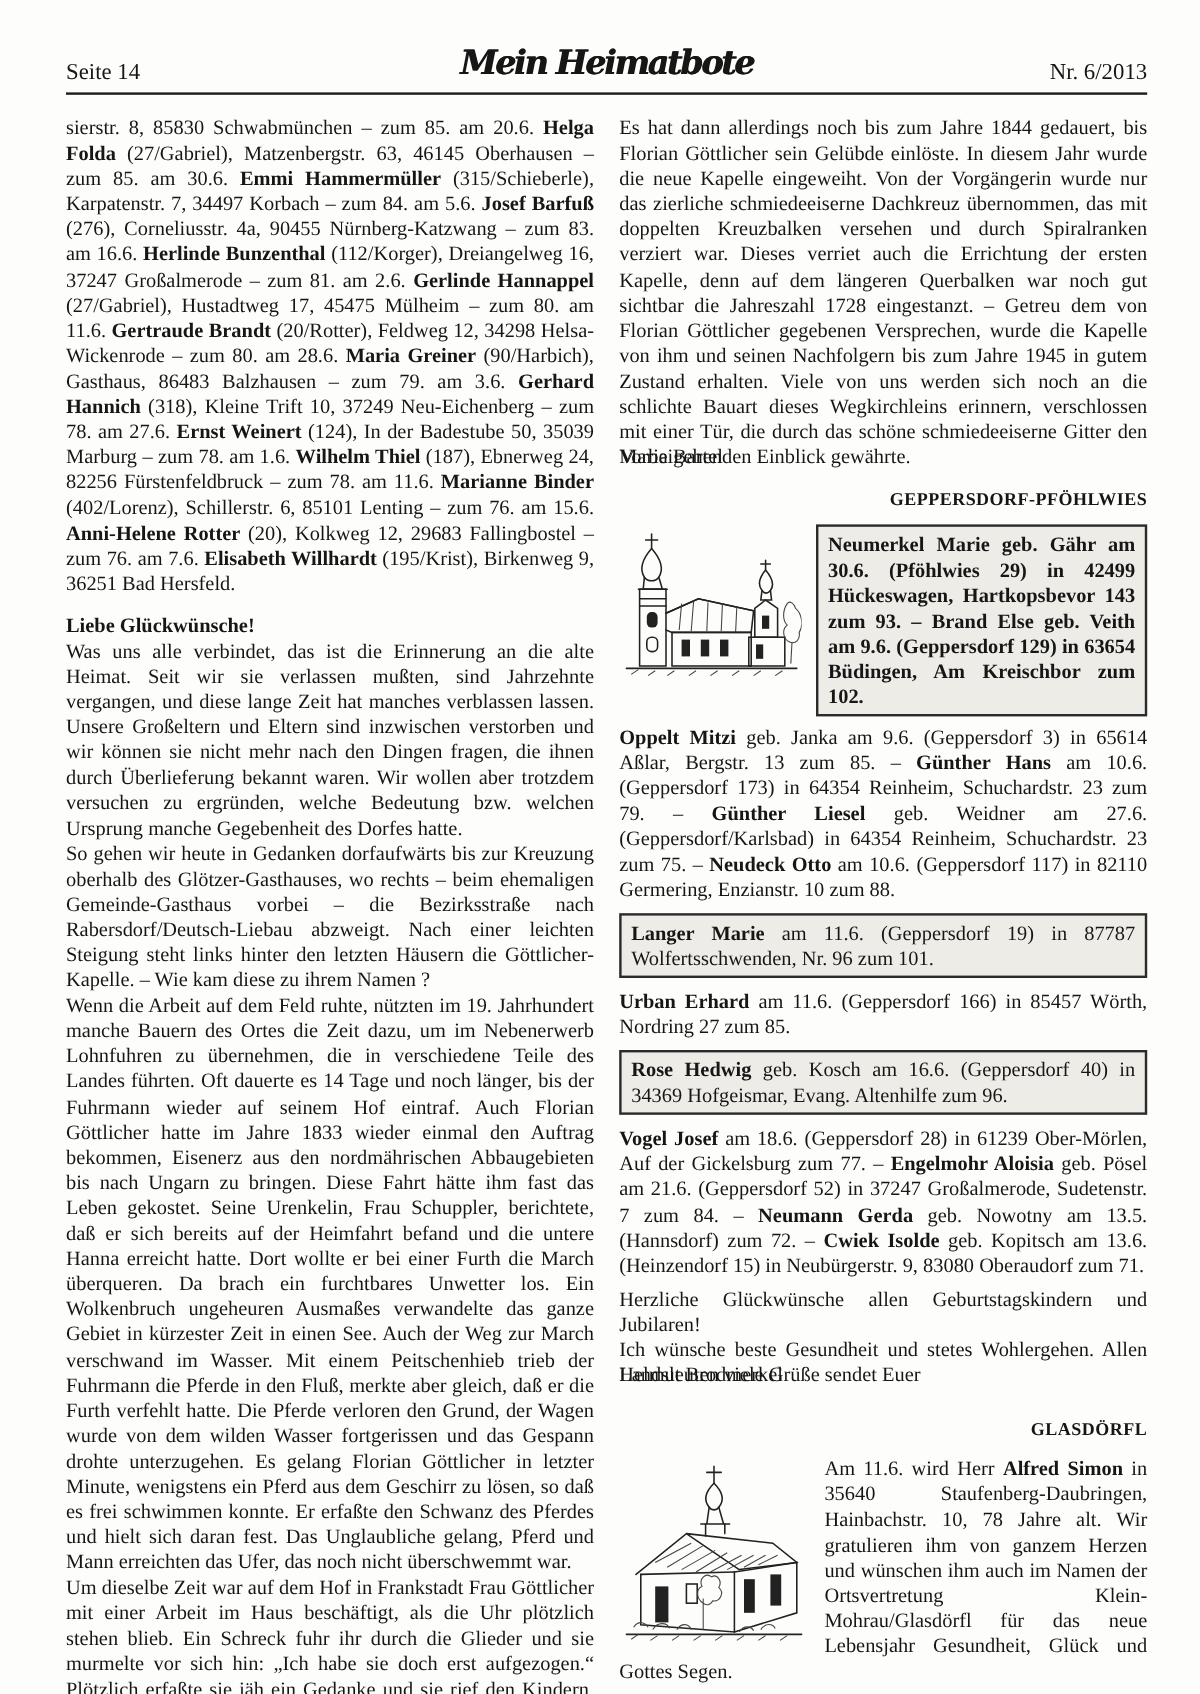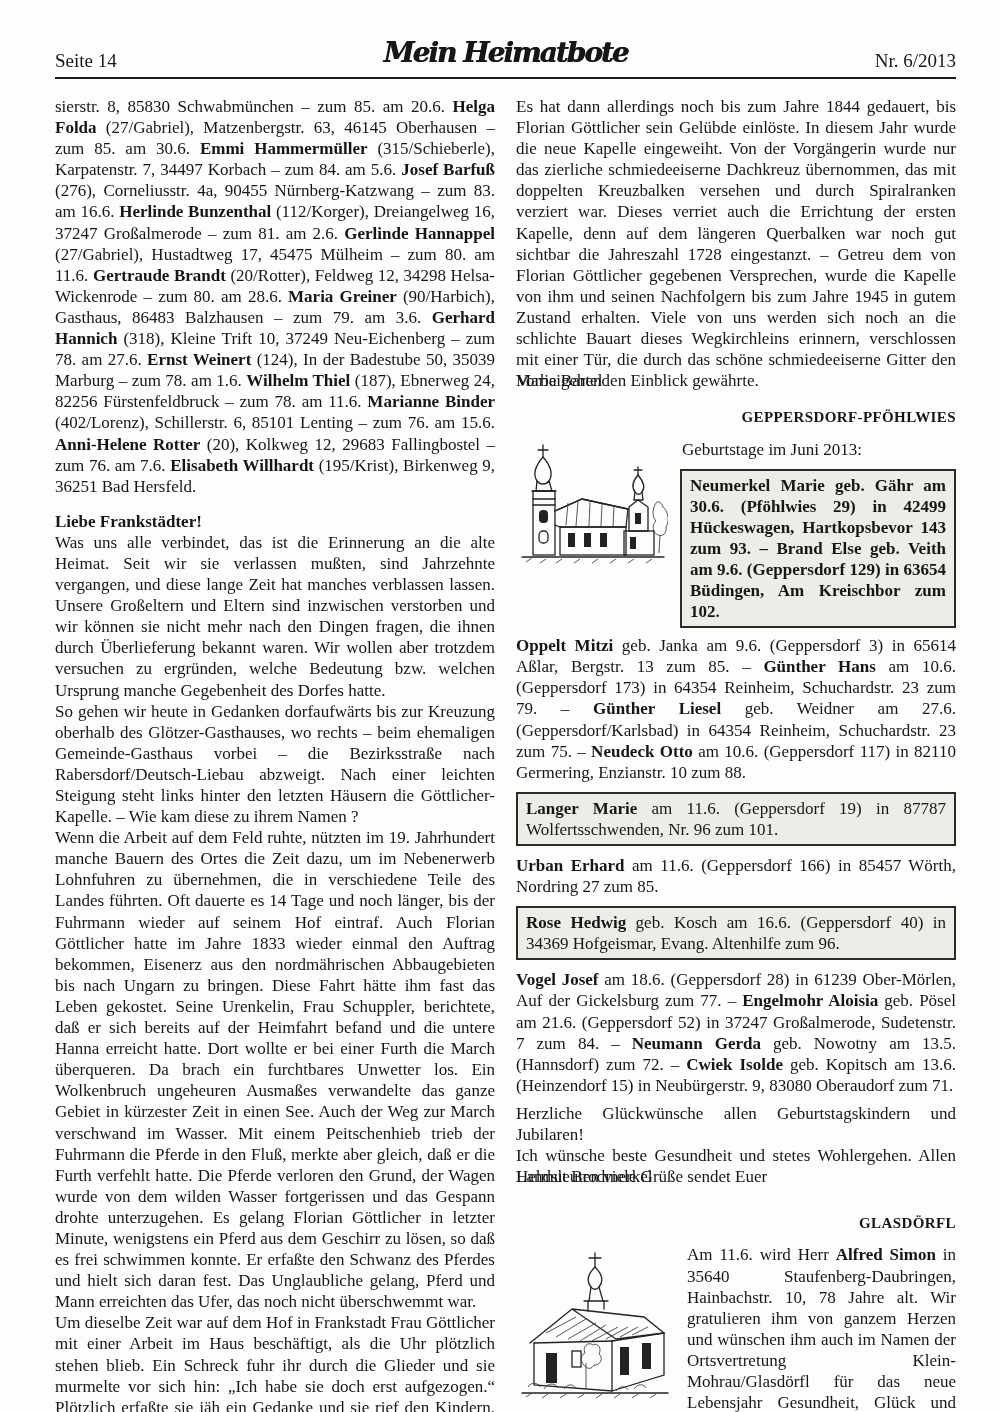--- a/index.html
+++ b/index.html
@@ -90,21 +90,21 @@
   <div class="header">
     <span>Seite 14</span>
     <span class="masthead">Mein Heimatbote</span>
     <span>Nr. 6/2013</span>
   </div>
 
   <div class="columns">
 
     <div class="col">
       <p>sierstr. 8, 85830 Schwabmünchen – zum 85. am 20.6. <b>Helga Folda</b> (27/Gabriel), Matzenbergstr. 63, 46145 Oberhausen – zum 85. am 30.6. <b>Emmi Hammermüller</b> (315/Schieberle), Karpatenstr. 7, 34497 Korbach – zum 84. am 5.6. <b>Josef Barfuß</b> (276), Corneliusstr. 4a, 90455 Nürnberg-Katzwang – zum 83. am 16.6. <b>Herlinde Bunzenthal</b> (112/Korger), Dreiangelweg 16, 37247 Großalmerode – zum 81. am 2.6. <b>Gerlinde Hannappel</b> (27/Gabriel), Hustadtweg 17, 45475 Mülheim – zum 80. am 11.6. <b>Gertraude Brandt</b> (20/Rotter), Feldweg 12, 34298 Helsa-Wickenrode – zum 80. am 28.6. <b>Maria Greiner</b> (90/Harbich), Gasthaus, 86483 Balzhausen – zum 79. am 3.6. <b>Gerhard Hannich</b> (318), Kleine Trift 10, 37249 Neu-Eichenberg – zum 78. am 27.6. <b>Ernst Weinert</b> (124), In der Badestube 50, 35039 Marburg – zum 78. am 1.6. <b>Wilhelm Thiel</b> (187), Ebnerweg 24, 82256 Fürstenfeldbruck – zum 78. am 11.6. <b>Marianne Binder</b> (402/Lorenz), Schillerstr. 6, 85101 Lenting – zum 76. am 15.6. <b>Anni-Helene Rotter</b> (20), Kolkweg 12, 29683 Fallingbostel – zum 76. am 7.6. <b>Elisabeth Willhardt</b> (195/Krist), Birkenweg 9, 36251 Bad Hersfeld.</p>
-      <div class="lead-heading">Liebe Frankstädter!</div>
+      <div class="lead-heading">Liebe Glückwünsche!</div>
       <p>Was uns alle verbindet, das ist die Erinnerung an die alte Heimat. Seit wir sie verlassen mußten, sind Jahrzehnte vergangen, und diese lange Zeit hat manches verblassen lassen. Unsere Großeltern und Eltern sind inzwischen verstorben und wir können sie nicht mehr nach den Dingen fragen, die ihnen durch Überlieferung bekannt waren. Wir wollen aber trotzdem versuchen zu ergründen, welche Bedeutung bzw. welchen Ursprung manche Gegebenheit des Dorfes hatte.</p>
       <p>So gehen wir heute in Gedanken dorfaufwärts bis zur Kreuzung oberhalb des Glötzer-Gasthauses, wo rechts – beim ehemaligen Gemeinde-Gasthaus vorbei – die Bezirksstraße nach Rabersdorf/Deutsch-Liebau abzweigt. Nach einer leichten Steigung steht links hinter den letzten Häusern die Göttlicher-Kapelle. – Wie kam diese zu ihrem Namen ?</p>
       <p>Wenn die Arbeit auf dem Feld ruhte, nützten im 19. Jahrhundert manche Bauern des Ortes die Zeit dazu, um im Nebenerwerb Lohnfuhren zu übernehmen, die in verschiedene Teile des Landes führten. Oft dauerte es 14 Tage und noch länger, bis der Fuhrmann wieder auf seinem Hof eintraf. Auch Florian Göttlicher hatte im Jahre 1833 wieder einmal den Auftrag bekommen, Eisenerz aus den nordmährischen Abbaugebieten bis nach Ungarn zu bringen. Diese Fahrt hätte ihm fast das Leben gekostet. Seine Urenkelin, Frau Schuppler, berichtete, daß er sich bereits auf der Heimfahrt befand und die untere Hanna erreicht hatte. Dort wollte er bei einer Furth die March überqueren. Da brach ein furchtbares Unwetter los. Ein Wolkenbruch ungeheuren Ausmaßes verwandelte das ganze Gebiet in kürzester Zeit in einen See. Auch der Weg zur March verschwand im Wasser. Mit einem Peitschenhieb trieb der Fuhrmann die Pferde in den Fluß, merkte aber gleich, daß er die Furth verfehlt hatte. Die Pferde verloren den Grund, der Wagen wurde von dem wilden Wasser fortgerissen und das Gespann drohte unterzugehen. Es gelang Florian Göttlicher in letzter Minute, wenigstens ein Pferd aus dem Geschirr zu lösen, so daß es frei schwimmen konnte. Er erfaßte den Schwanz des Pferdes und hielt sich daran fest. Das Unglaubliche gelang, Pferd und Mann erreichten das Ufer, das noch nicht überschwemmt war.</p>
       <p>Um dieselbe Zeit war auf dem Hof in Frankstadt Frau Göttlicher mit einer Arbeit im Haus beschäftigt, als die Uhr plötzlich stehen blieb. Ein Schreck fuhr ihr durch die Glieder und sie murmelte vor sich hin: „Ich habe sie doch erst aufgezogen.“ Plötzlich erfaßte sie jäh ein Gedanke und sie rief den Kindern, die ebenfalls in der Stube waren, angstvoll zu: „Kinder kniet nieder und betet, dem Vater ist ein Unglück geschehen!“ – Etliche Tage bangen Wartens vergingen, dann kehrte der Bauer mit dem geretteten Pferd heim und erzählte von dem Unglück. Auch davon, daß er in seiner Angst und Not ein Gelübde abgelegt hat. Mit diesem versprach er, jene Kapelle in der Heimat, die gänzlich baufällig geworden war, neu aufzubauen und sie sein Leben lang zu pflegen, wenn er je wieder unversehrt auf seinen Hof zurückkommen sollte. Im Frankstädter Pfarrarchiv befand sich ein Revers vom 29. Mai 1833. Diese Festlegung wurde auch in das Grundbuch eingetragen, wonach auch die Nachkommen für die Erhaltung der Kapelle Sorge zu tragen hatten.</p>
     </div>
 
     <div class="col">
       <p>Es hat dann allerdings noch bis zum Jahre 1844 gedauert, bis Florian Göttlicher sein Gelübde einlöste. In diesem Jahr wurde die neue Kapelle eingeweiht. Von der Vorgängerin wurde nur das zierliche schmiedeeiserne Dachkreuz übernommen, das mit doppelten Kreuzbalken versehen und durch Spiralranken verziert war. Dieses verriet auch die Errichtung der ersten Kapelle, denn auf dem längeren Querbalken war noch gut sichtbar die Jahreszahl 1728 eingestanzt. – Getreu dem von Florian Göttlicher gegebenen Versprechen, wurde die Kapelle von ihm und seinen Nachfolgern bis zum Jahre 1945 in gutem Zustand erhalten. Viele von uns werden sich noch an die schlichte Bauart dieses Wegkirchleins erinnern, verschlossen mit einer Tür, die durch das schöne schmiedeeiserne Gitter den Vorbeigehenden Einblick gewährte.</p>
       <div class="sig">Maria Bartel</div>
 
@@ -140,21 +140,20 @@
             <rect class="fl" x="114" y="100" width="6" height="12"></rect>
 
             <path class="ht" d="M140 66 C136 72 136 80 140 84 C135 88 137 96 142 98 C147 100 151 96 150 90 C154 84 152 74 147 70 C146 66 142 63 140 66 Z"></path>
             <path class="ht" d="M144 98 L143 116"></path>
 
             <path class="ln" d="M6 120 H148"></path>
             <path class="ht" d="M10 125 L16 121 M24 126 L30 122 M40 126 L46 122 M58 126 L64 122 M76 126 L82 122 M94 126 L100 122 M112 126 L118 122 M130 126 L136 122"></path>
           </svg>
         </div>
         <div class="gep-right">
-          <div class="intro">Geburtstage im Juni 2013:</div>
           <div class="boxed"><b>Neumerkel Marie</b> geb. Gähr am 30.6. (Pföhlwies 29) in 42499 Hückeswagen, Hartkopsbevor 143 zum 93. – <b>Brand Else</b> geb. Veith am 9.6. (Geppersdorf 129) in 63654 Büdingen, Am Kreischbor zum 102.</div>
         </div>
       </div>
 
       <p class="entries"><b>Oppelt Mitzi</b> geb. Janka am 9.6. (Geppersdorf 3) in 65614 Aßlar, Bergstr. 13 zum 85. – <b>Günther Hans</b> am 10.6. (Geppersdorf 173) in 64354 Reinheim, Schuchardstr. 23 zum 79. – <b>Günther Liesel</b> geb. Weidner am 27.6. (Geppersdorf/Karlsbad) in 64354 Reinheim, Schuchardstr. 23 zum 75. – <b>Neudeck Otto</b> am 10.6. (Geppersdorf 117) in 82110 Germering, Enzianstr. 10 zum 88.</p>
 
       <div class="boxed"><b>Langer Marie</b> am 11.6. (Geppersdorf 19) in 87787 Wolfertsschwenden, Nr. 96 zum 101.</div>
 
       <p class="entries"><b>Urban Erhard</b> am 11.6. (Geppersdorf 166) in 85457 Wörth, Nordring 27 zum 85.</p>
 

